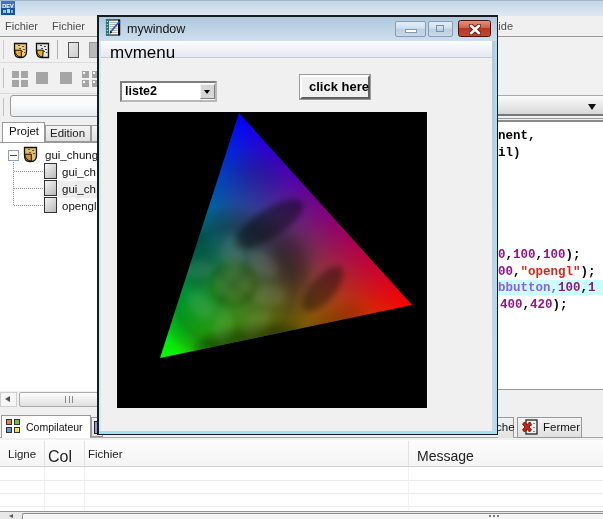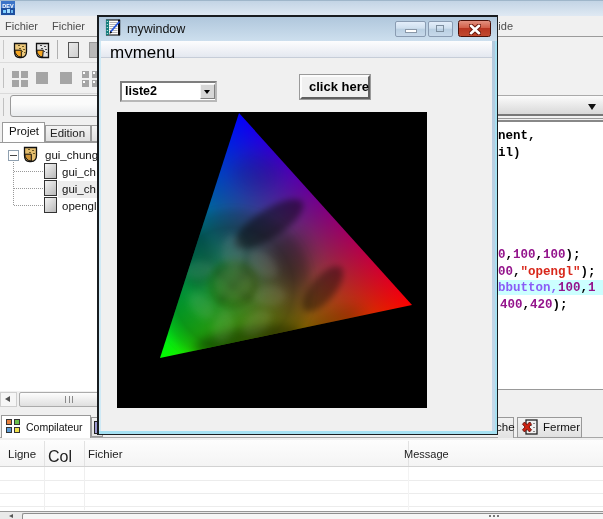--- a/index.html
+++ b/index.html
@@ -187,21 +187,21 @@
 <div class="abs" style="left:26px;top:421px;font-size:10.5px;color:#111;">Compilateur</div>
 
 <div class="abs" style="left:0;top:440px;width:603px;height:71px;background:#fff;"></div>
 <div class="abs" style="left:0;top:440px;width:603px;height:27px;background:linear-gradient(#fdfdfd,#f4f4f4);border-bottom:1px solid #d2d2d2;"></div>
 <div class="abs" style="left:44px;top:441px;width:1px;height:25px;background:#e2e2e2;"></div>
 <div class="abs" style="left:84px;top:441px;width:1px;height:25px;background:#e2e2e2;"></div>
 <div class="abs" style="left:408px;top:441px;width:1px;height:25px;background:#e2e2e2;"></div>
 <div class="abs" style="left:8px;top:448px;font-size:11.5px;color:#222;">Ligne</div>
 <div class="abs" style="left:48px;top:448px;font-size:16px;color:#222;">Col</div>
 <div class="abs" style="left:88px;top:448px;font-size:11.5px;color:#222;">Fichier</div>
-<div class="abs" style="left:404px;top:448px;font-size:11px;color:#222;">Message</div>
+<div class="abs" style="left:417px;top:448px;font-size:14px;color:#222;">Message</div>
 <div class="abs" style="left:0;top:480px;width:603px;height:1px;background:#ececec;"></div>
 <div class="abs" style="left:0;top:493px;width:603px;height:1px;background:#ececec;"></div>
 <div class="abs" style="left:0;top:505.5px;width:603px;height:1px;background:#ececec;"></div>
 <div class="abs" style="left:44px;top:467px;width:1px;height:43px;background:#efefef;"></div>
 <div class="abs" style="left:84px;top:467px;width:1px;height:43px;background:#efefef;"></div>
 <div class="abs" style="left:408px;top:467px;width:1px;height:43px;background:#f3f3f3;"></div>
 
 <div class="abs" style="left:0;top:511px;width:603px;height:8px;background:#e9e9e9;border-top:1px solid #979797;"></div>
 <div class="abs" style="left:9px;top:514px;width:0;height:0;border-top:2.5px solid transparent;border-bottom:2.5px solid transparent;border-right:4px solid #555;"></div>
 <div class="abs" style="left:22px;top:512.5px;width:581px;height:7px;background:#f6f6f6;border:1px solid #8e8e8e;border-right:none;border-radius:2px 0 0 0;"></div>

